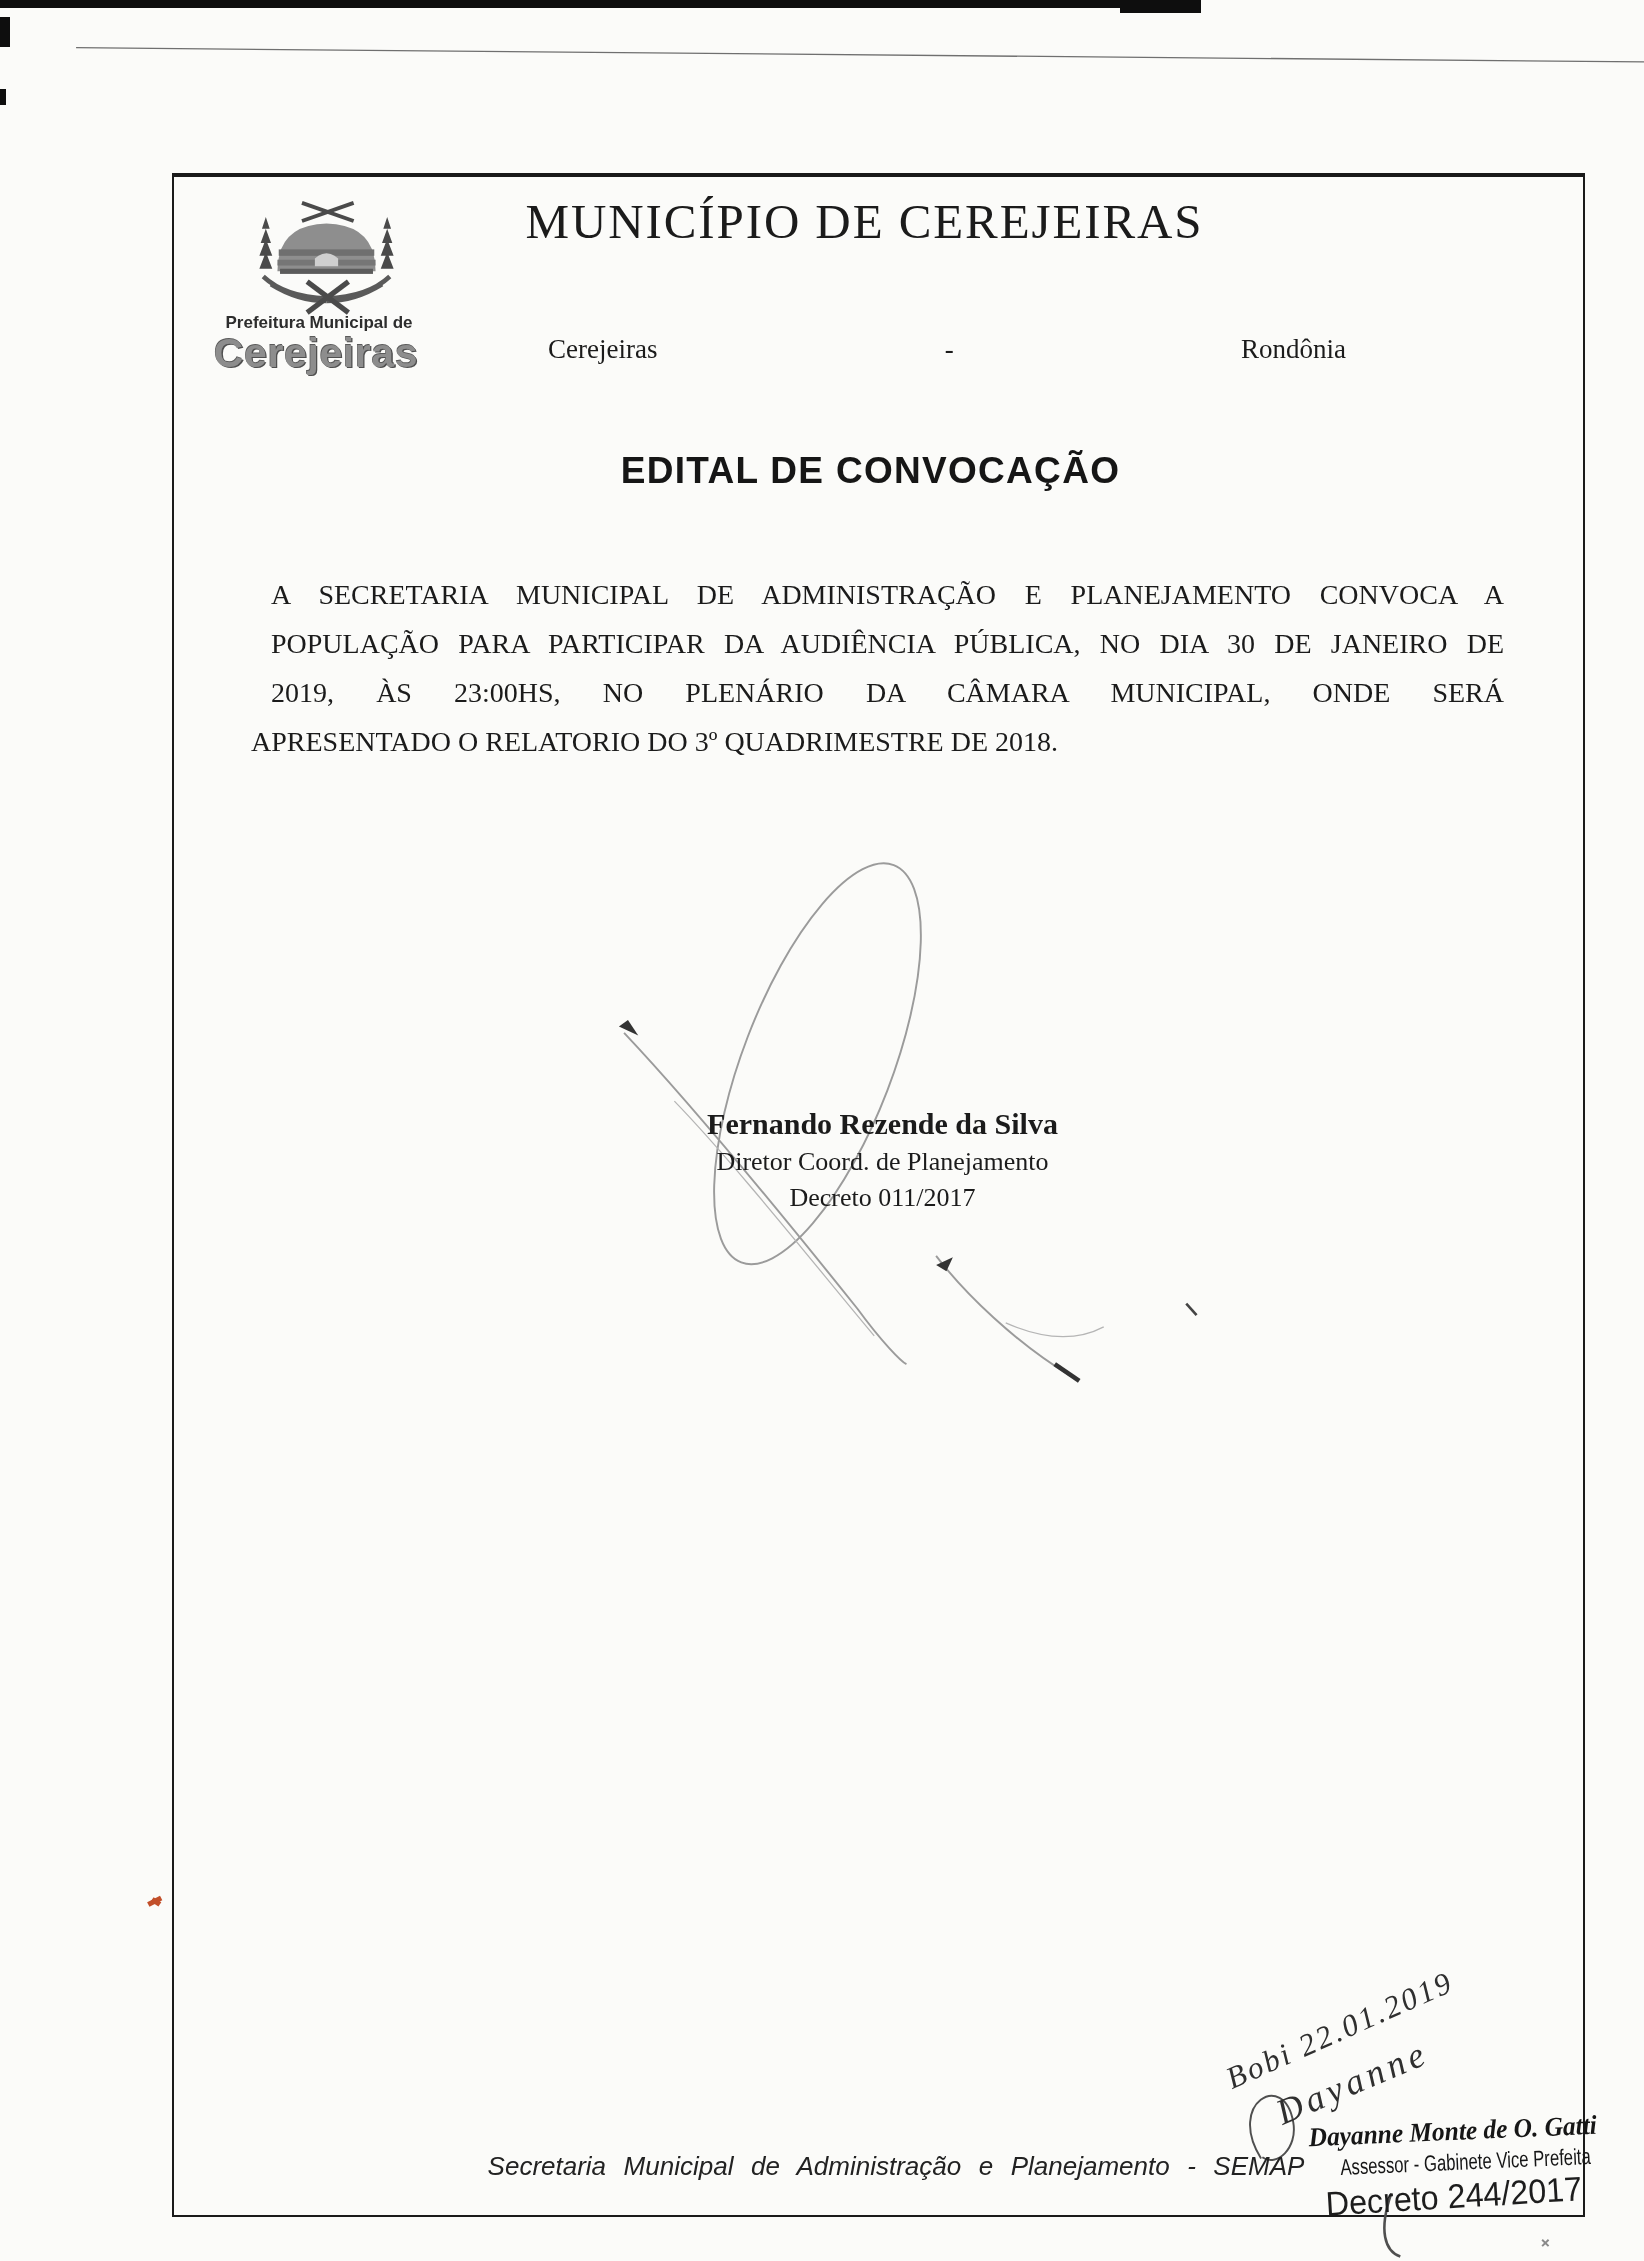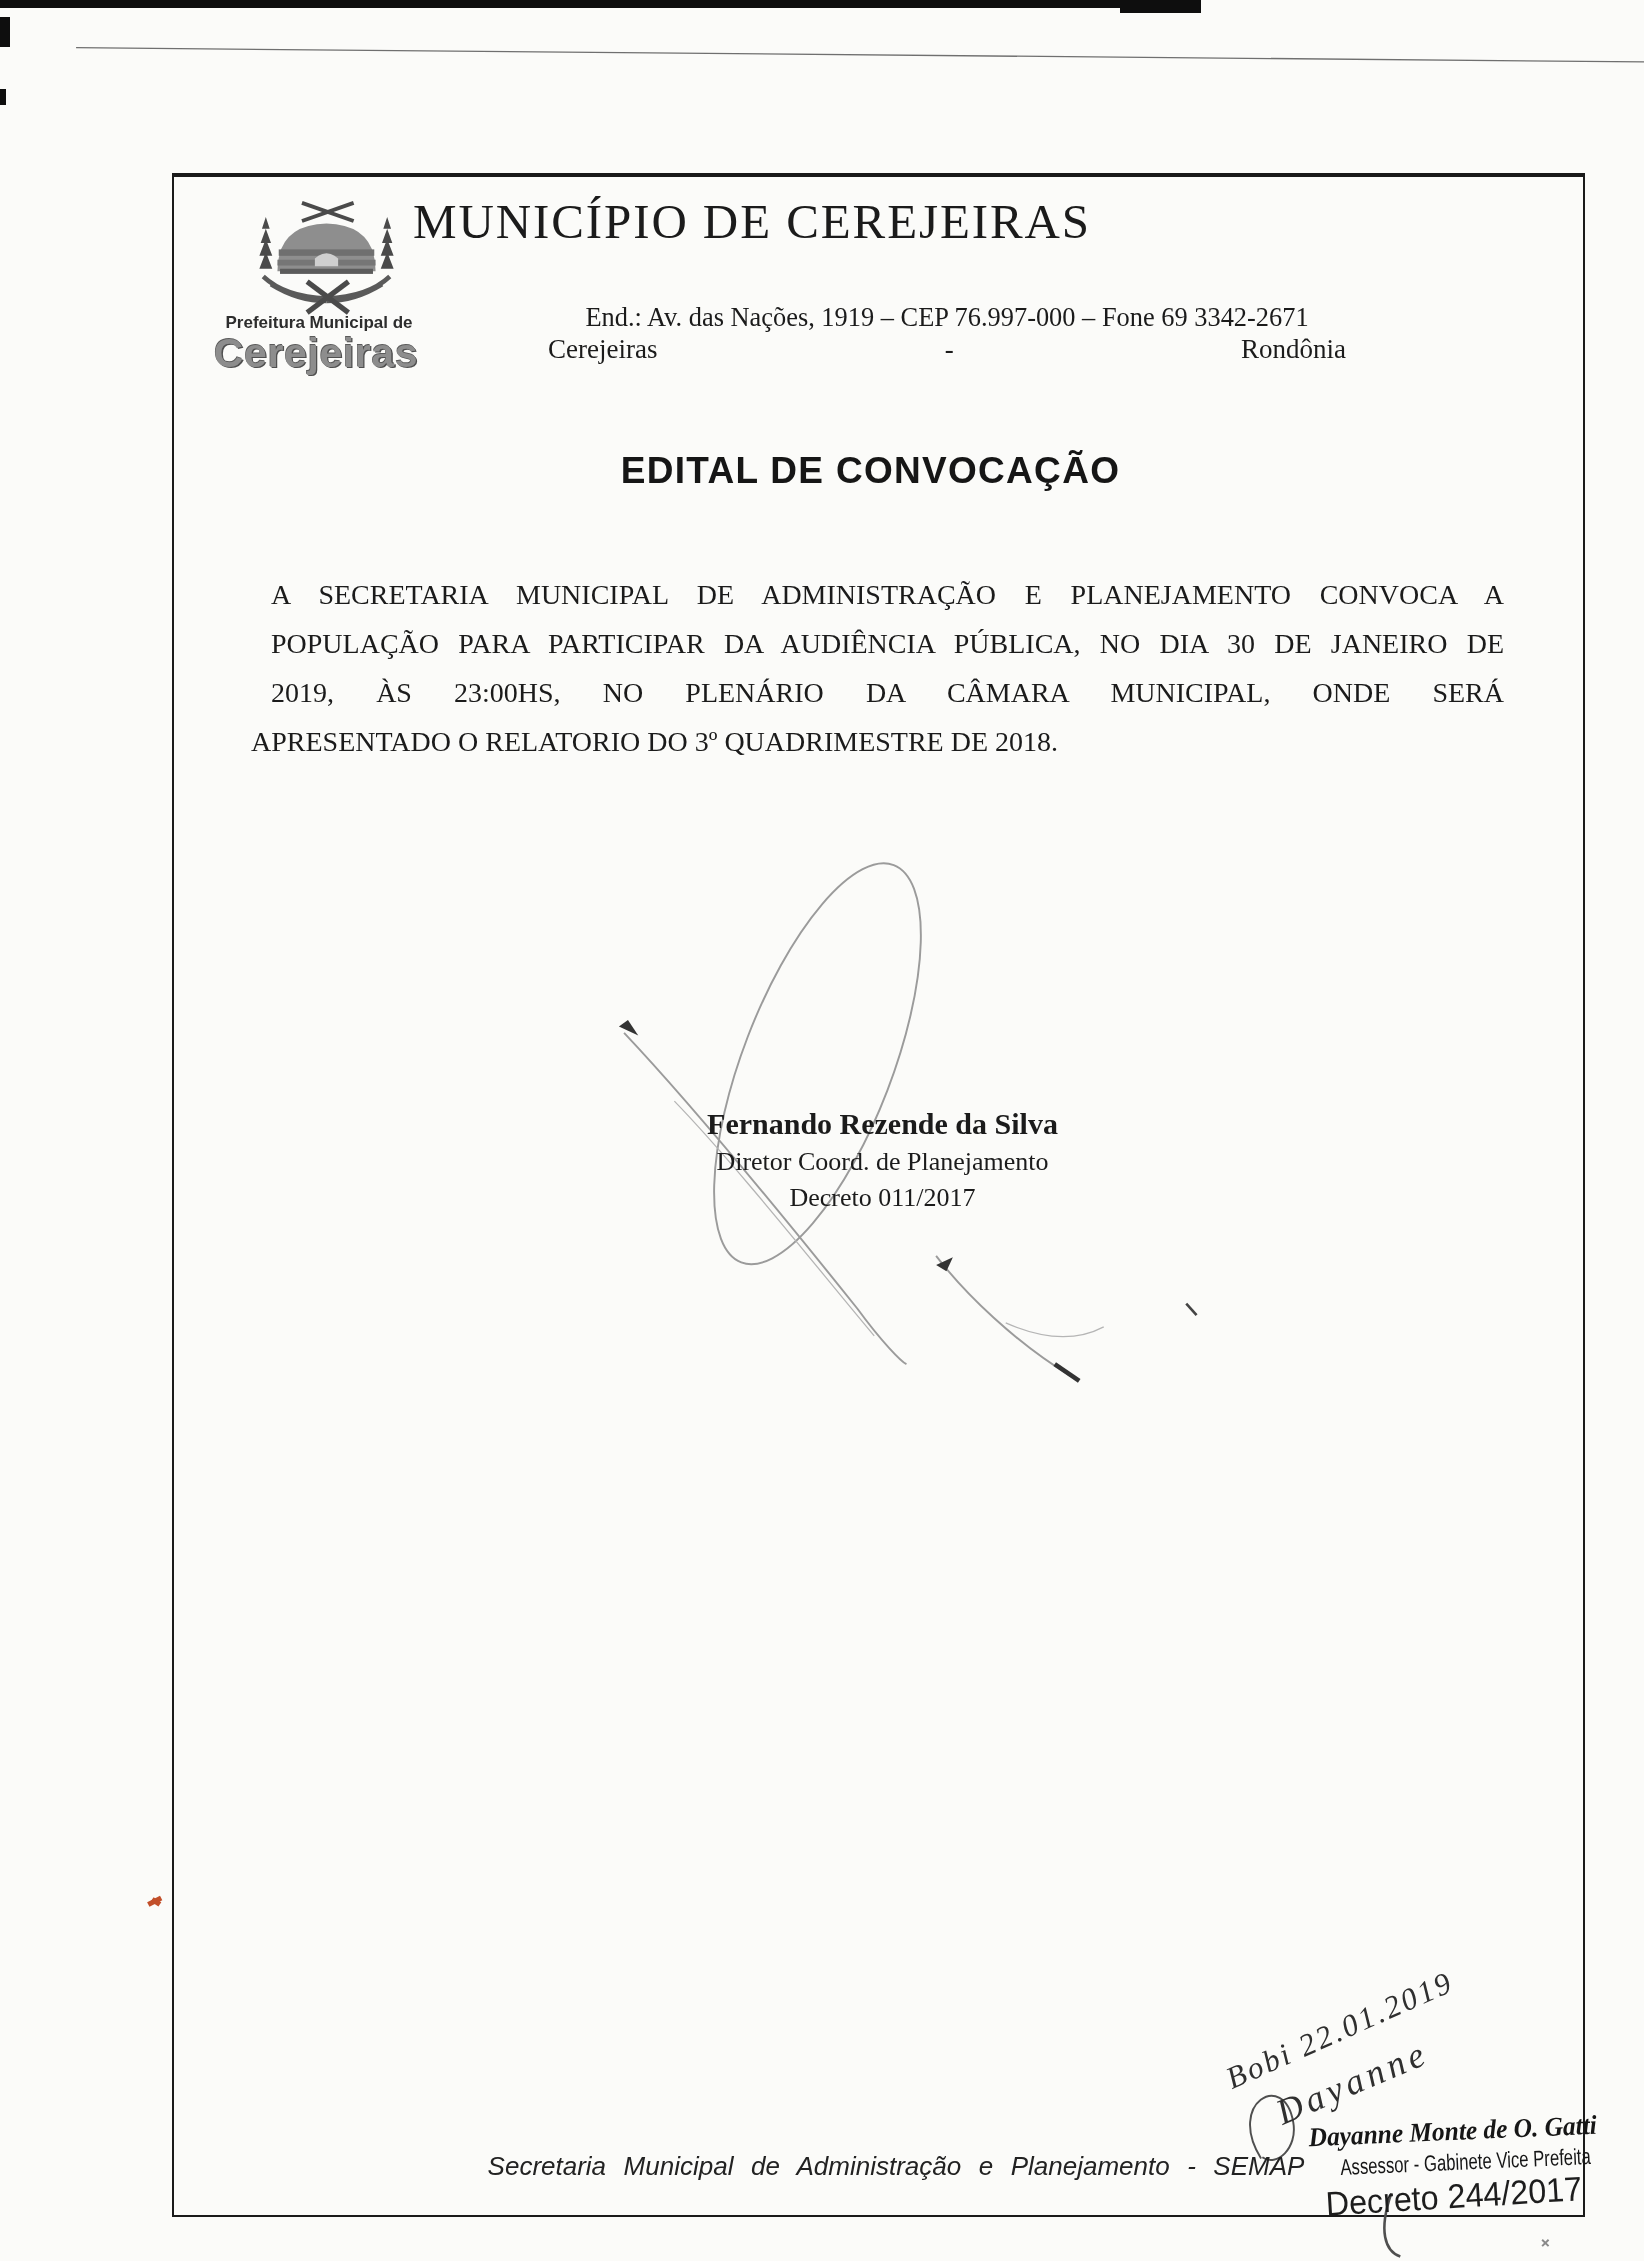--- a/index.html
+++ b/index.html
@@ -3,21 +3,21 @@
 <meta charset="utf-8">
 <style>
   html,body{margin:0;padding:0;background:#e8e8e6;}
   .page{position:relative;width:1644px;height:2261px;background:#fbfbf9;overflow:hidden;
         font-family:"Liberation Serif",serif;color:#1b1b1b;}
   .abs{position:absolute;}
   .artifact{background:#0e0e0e;}
   .border-frame{position:absolute;left:172px;top:173px;width:1413px;height:2044px;
         box-sizing:border-box;border:2.6px solid #1a1a1a;border-top-width:4.5px;}
   
-  .org-title{left:413px;top:193px;width:903px;font-size:49px;
+  .org-title{left:413px;top:193px;width:903px;text-align:center;font-size:49px;
         letter-spacing:1.9px;white-space:nowrap;}
   .cnpj{left:548px;top:271px;width:798px;text-align:center;font-size:29px;letter-spacing:0.6px;white-space:nowrap;}
   .address{left:548px;top:302px;width:798px;text-align:center;font-size:26.4px;white-space:nowrap;}
   .cityrow{left:548px;top:334px;width:798px;display:flex;justify-content:space-between;font-size:27px;}
   .logo-small{left:206px;top:313px;width:226px;text-align:center;font-size:17px;font-weight:bold;
         font-family:"Liberation Sans",sans-serif;color:#2d2d2d;white-space:nowrap;}
   .logo-big{left:187px;top:330px;width:258px;text-align:center;font-size:41px;font-weight:bold;
         font-family:"Liberation Sans",sans-serif;color:#8d8d8d;white-space:nowrap;
         text-shadow:1.3px 1.3px 0 #4f4f4f, -0.6px -0.6px 0 #5a5a5a;letter-spacing:0.6px;}
   
@@ -85,21 +85,20 @@
       <g stroke="#4a4a4a" stroke-width="8" fill="none">
         <line x1="104" y1="128" x2="168" y2="176"></line>
         <line x1="168" y1="128" x2="104" y2="176"></line>
       </g>
     </svg>
   </div>
   <div class="abs logo-small">Prefeitura Municipal de</div>
   <div class="abs logo-big">Cerejeiras</div>
 
   <div class="abs org-title">MUNICÍPIO DE CEREJEIRAS</div>
-  <div class="abs address">End.: Av. das Nações, 1919 – CEP 76.997-000 – Fone 69 3342-2671</div>
   <div class="abs cityrow">
     <span>Cerejeiras</span>
     <span>-</span>
     <span>Rondônia</span>
   </div>
 
   <div class="abs doc-title">EDITAL DE CONVOCAÇÃO</div>
 
   <div class="abs body-block">
     <div class="bline jline">A SECRETARIA MUNICIPAL DE ADMINISTRAÇÃO E PLANEJAMENTO CONVOCA A</div>

